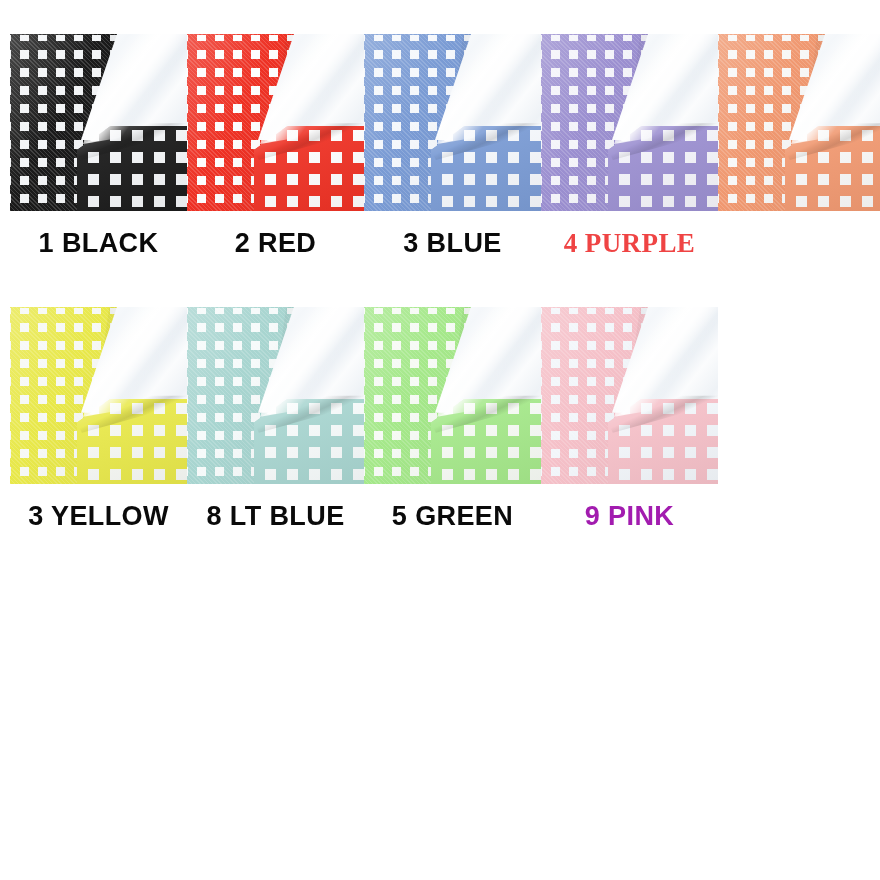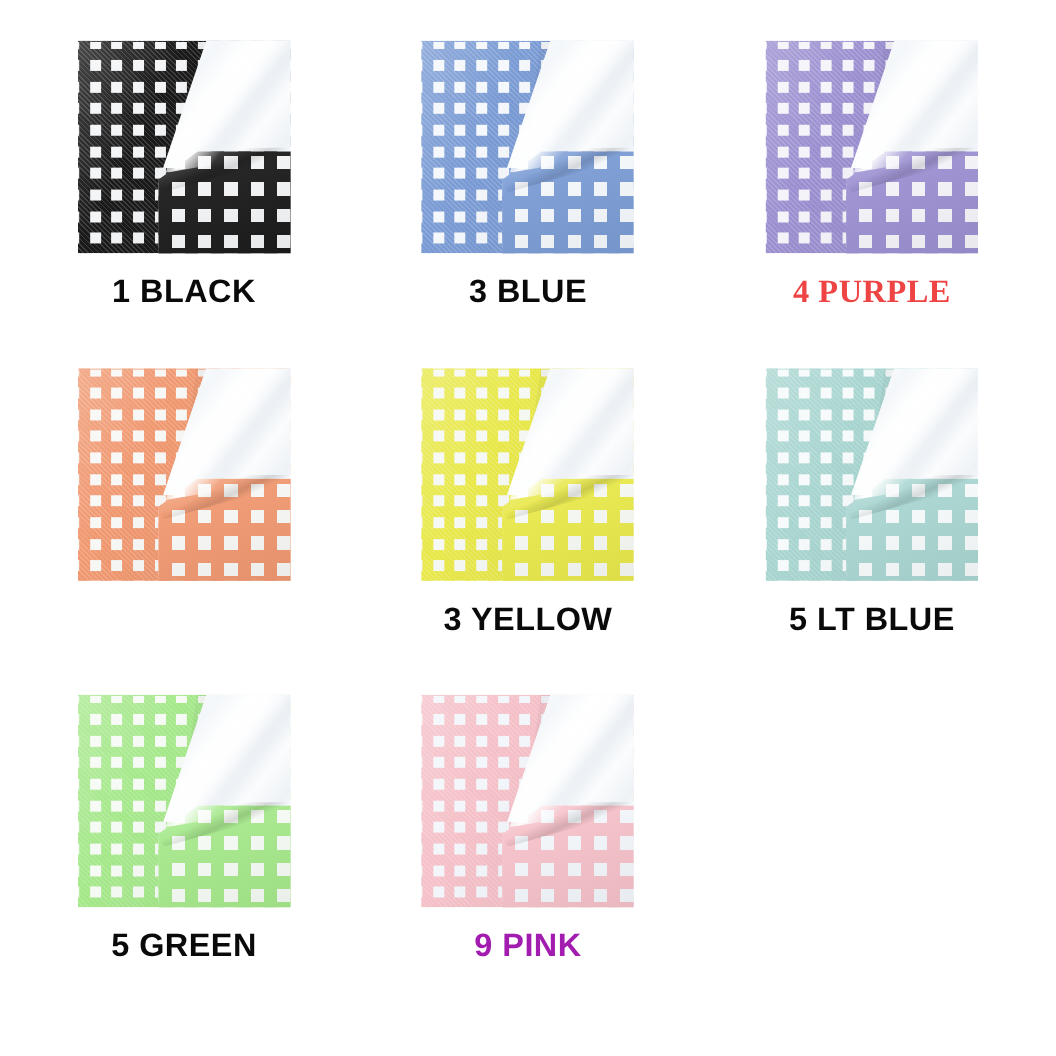--- a/index.html
+++ b/index.html
@@ -11,21 +11,21 @@
     width: 880px;
     height: 880px;
     font-family: "Liberation Sans", sans-serif;
     overflow: hidden;
   }
 
   #swatch-grid {
     width: 880px;
     height: 880px;
     display: grid;
-    grid-template-columns: repeat(3, 1fr);
+    grid-template-columns: repeat(5, 1fr);
     grid-template-rows: repeat(3, 1fr);
     box-sizing: border-box;
     padding: 34px 10px 28px 10px;
   }
 
   .swatch-cell {
     display: flex;
     flex-direction: column;
     align-items: center;
     justify-content: flex-start;
@@ -199,20 +199,34 @@
         <div class="peel-shadow"></div>
         <div class="peel-under"></div>
         <div class="peel-flap"></div>
         <div class="peel-flap-shade"></div>
         <div class="peel-crease"></div>
         <div class="peel-gloss"></div>
       </div>
       <div class="swatch-label" style="color: rgb(10, 10, 10);">1 BLACK</div>
     </div>
     <div class="swatch-cell">
+      <div class="fabric" style="--ink: #ee3124; --base: #fdfdfd;">
+        <div class="gingham"></div>
+        <div class="weave"></div>
+        <div class="sheet-shade"></div>
+        <div class="peel-shadow"></div>
+        <div class="peel-under"></div>
+        <div class="peel-flap"></div>
+        <div class="peel-flap-shade"></div>
+        <div class="peel-crease"></div>
+        <div class="peel-gloss"></div>
+      </div>
+      <div class="swatch-label" style="color: rgb(10, 10, 10);">2 RED</div>
+    </div>
+    <div class="swatch-cell">
       <div class="fabric" style="--ink: #7a9bd4; --base: #f4f7fb;">
         <div class="gingham"></div>
         <div class="weave"></div>
         <div class="sheet-shade"></div>
         <div class="peel-shadow"></div>
         <div class="peel-under"></div>
         <div class="peel-flap"></div>
         <div class="peel-flap-shade"></div>
         <div class="peel-crease"></div>
         <div class="peel-gloss"></div>
@@ -265,21 +279,21 @@
         <div class="gingham"></div>
         <div class="weave"></div>
         <div class="sheet-shade"></div>
         <div class="peel-shadow"></div>
         <div class="peel-under"></div>
         <div class="peel-flap"></div>
         <div class="peel-flap-shade"></div>
         <div class="peel-crease"></div>
         <div class="peel-gloss"></div>
       </div>
-      <div class="swatch-label" style="color: rgb(10, 10, 10);">5 LT BLUE</div>
+      <div class="swatch-label" style="color: rgb(10, 10, 10);">8 LT BLUE</div>
     </div>
     <div class="swatch-cell">
       <div class="fabric" style="--ink: #a5e88a; --base: #f6faf4;">
         <div class="gingham"></div>
         <div class="weave"></div>
         <div class="sheet-shade"></div>
         <div class="peel-shadow"></div>
         <div class="peel-under"></div>
         <div class="peel-flap"></div>
         <div class="peel-flap-shade"></div>

